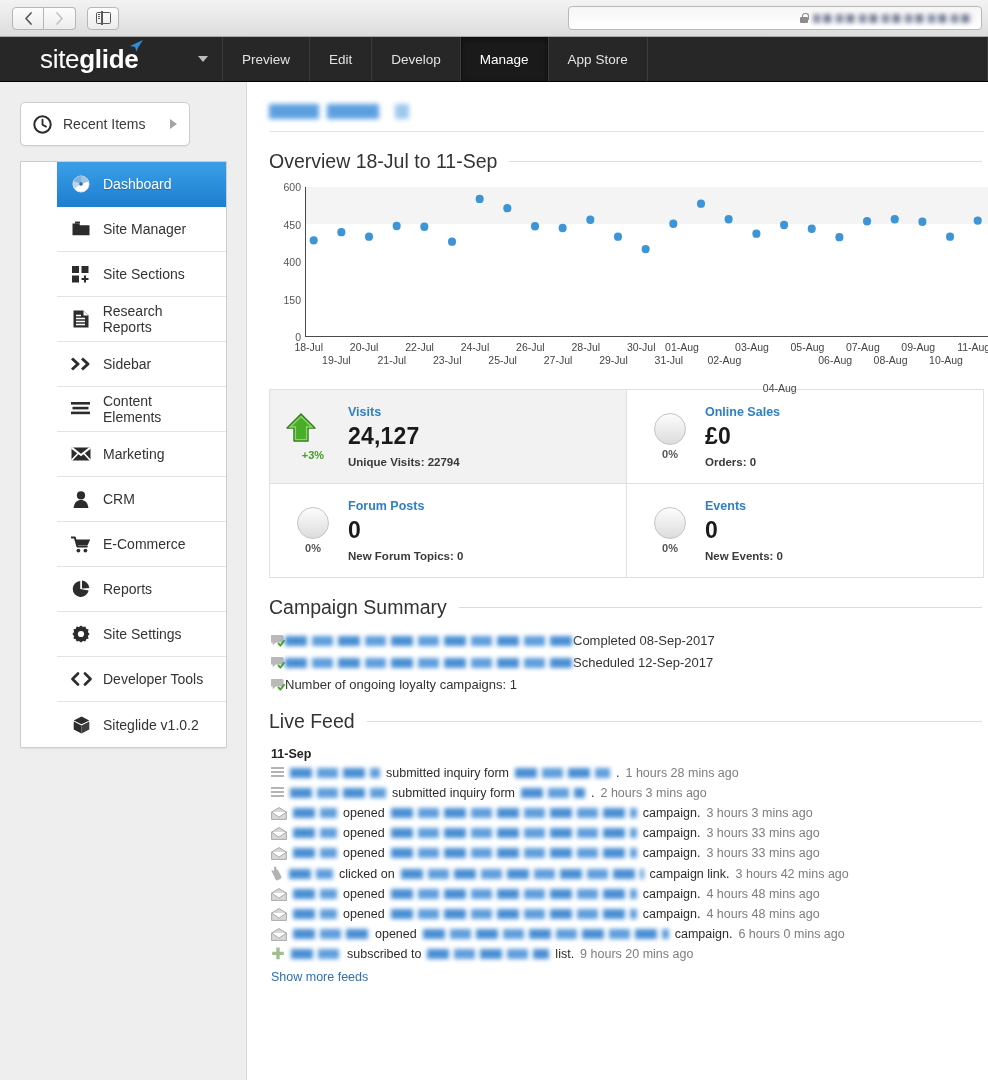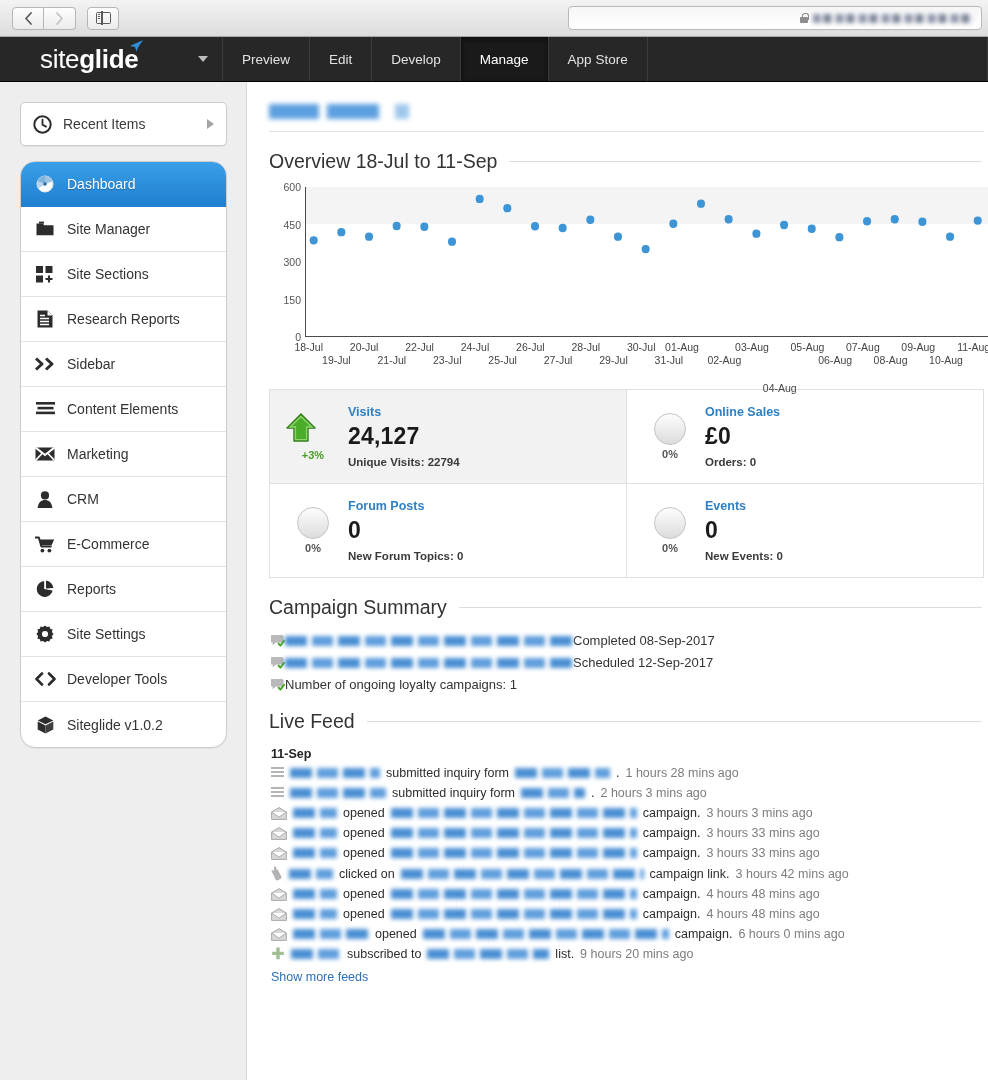--- a/index.html
+++ b/index.html
@@ -64,30 +64,30 @@
   .navitem.active { background: #1a1a1a; color: #fff; box-shadow: inset 0 2px 5px rgba(0,0,0,.6); }
   .navfill { flex: 1; border-right: 1px solid #3c3c3c; }
 
   
   .appbody { display: flex; height: 998px; background: #eeeeee; }
   .sidebar { width: 246px; padding: 20px 0 0 20px; background: #eeeeee; }
   .content { flex: 1; background: #ffffff; border-left: 1px solid #d8d8d8; padding: 0 0 0 18px; }
 
   
   .recent-card {
-    width: 207px; height: 44px; background: #fff; border: 1px solid #ccc; border-radius: 5px;
+    width: 170px; height: 44px; background: #fff; border: 1px solid #ccc; border-radius: 5px;
     display: flex; align-items: center; padding: 0 12px; margin-bottom: 15px;
     box-shadow: 0 1px 1px rgba(0,0,0,.05);
   }
   .recent-label { font-size: 14px; color: #3a3a3a; margin-left: 11px; }
   .recent-caret { margin-left: auto; width:0; height:0;
     border-top: 5px solid transparent; border-bottom: 5px solid transparent; border-left: 7px solid #a5a5a5; }
 
-  .menu { width: 207px; background: #fff; border: 1px solid #ccc; border-radius: 15px; overflow: hidden;
-          box-shadow: 0 1px 1px rgba(0,0,0,.05); }
+  .menu { width: 207px; background: #fff; border: 1px solid #ccc; border-radius: 1px; overflow: hidden;
+          box-shadow: 0 1px 1px rgba(0,0,0,.05); padding-left: 36px; }
   .menu-item {
     height: 45px; display: flex; align-items: center; padding: 0 12px;
     border-bottom: 1px solid #e3e3e3; font-size: 14px; color: #333; cursor: pointer;
   }
   .menu-item:last-child { border-bottom: none; }
   .menu-item.active {
     background: linear-gradient(#3a9fe8, #1f7fd0); color: #fff;
     border-bottom-color: #1f7fd0; text-shadow: 0 1px 1px rgba(0,0,0,.25);
   }
   .menu-icon { width: 24px; display: flex; align-items: center; justify-content: center; margin-right: 10px; }
@@ -396,21 +396,21 @@
             <circle cx="584.1" cy="34.5" r="4.2" fill="#3d95d6" vector-effect="non-scaling-stroke"></circle>
             <circle cx="612.9" cy="32.5" r="4.2" fill="#3d95d6" vector-effect="non-scaling-stroke"></circle>
             <circle cx="641.7" cy="35.0" r="4.2" fill="#3d95d6" vector-effect="non-scaling-stroke"></circle>
             <circle cx="670.5" cy="50.0" r="4.2" fill="#3d95d6" vector-effect="non-scaling-stroke"></circle>
             <circle cx="699.3" cy="33.8" r="4.2" fill="#3d95d6" vector-effect="non-scaling-stroke"></circle>
           </svg>
       </div>
       <div id="ylabels">
           <div class="ylabel" style="top: 150px; left: 0px; right: auto; width: 32px; text-align: right; margin-right: 0px;">0</div>
           <div class="ylabel" style="top: 112.5px; left: 0px; right: auto; width: 32px; text-align: right; margin-right: 0px;">150</div>
-          <div class="ylabel" style="top: 75px; left: 0px; right: auto; width: 32px; text-align: right; margin-right: 0px;">300</div>
+          <div class="ylabel" style="top: 75px; left: 0px; right: auto; width: 32px; text-align: right; margin-right: 0px;">400</div>
           <div class="ylabel" style="top: 37.5px; left: 0px; right: auto; width: 32px; text-align: right; margin-right: 0px;">450</div>
           <div class="ylabel" style="top: 0px; left: 0px; right: auto; width: 32px; text-align: right; margin-right: 0px;">600</div>
         </div>
     </div>
     <div class="xaxis" id="xaxis">
         <span class="xtick" style="left: 3.69577px; top: 0px;">18-Jul</span>
         <span class="xtick" style="left: 31.4037px; top: 13px;">19-Jul</span>
         <span class="xtick" style="left: 59.1116px; top: 0px;">20-Jul</span>
         <span class="xtick" style="left: 86.8195px; top: 13px;">21-Jul</span>
         <span class="xtick" style="left: 114.527px; top: 0px;">22-Jul</span>

